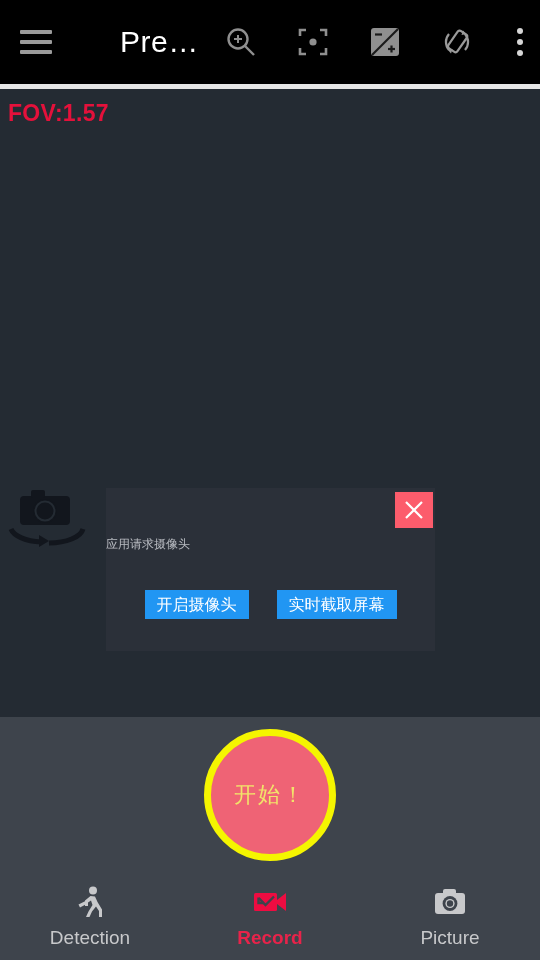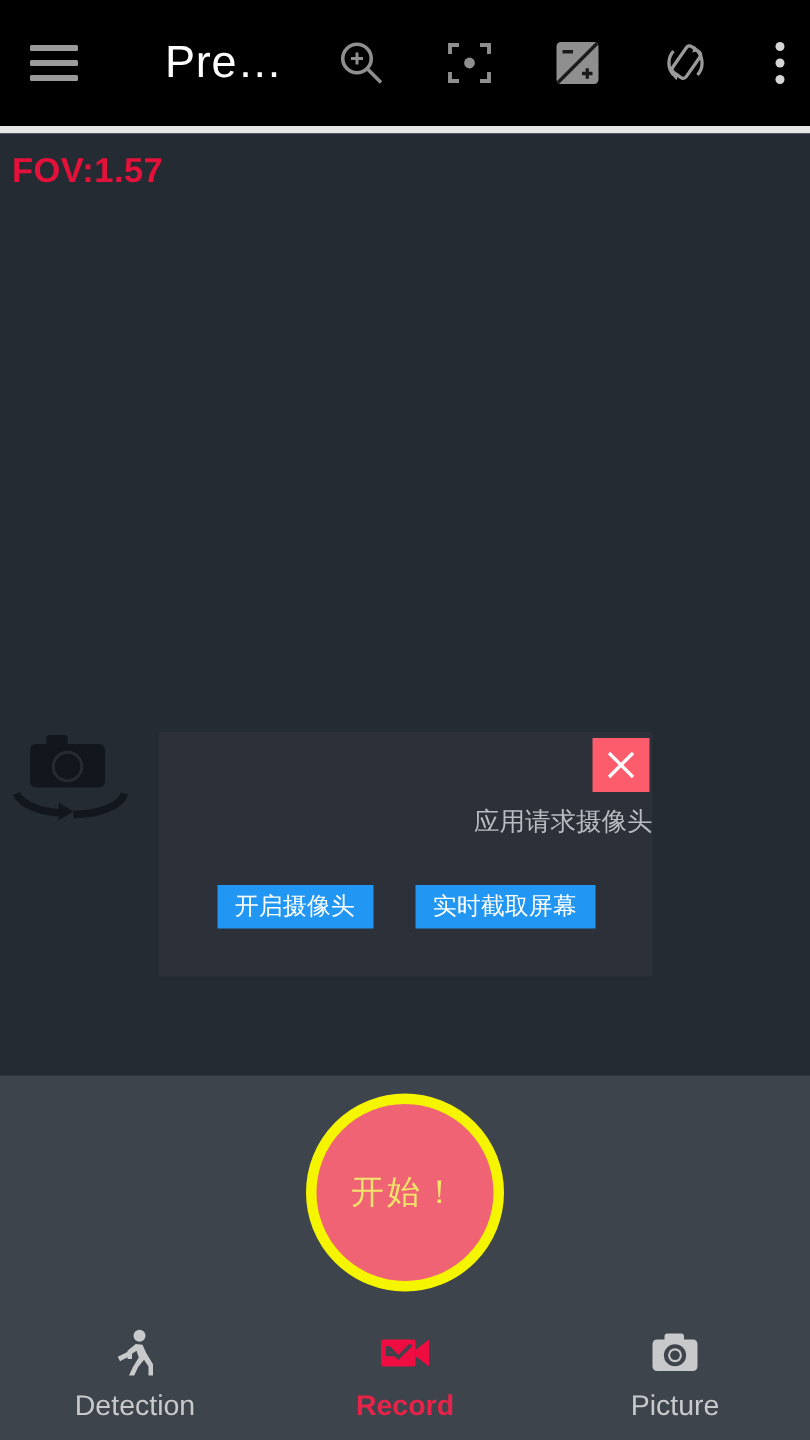--- a/index.html
+++ b/index.html
@@ -27,21 +27,21 @@
     margin-left: 20px;
     display: flex; flex-direction: column; justify-content: center; gap: 6px;
   }
   #hamburger i {
     display: block; width: 32px; height: 4px; background: #9a9a9a; border-radius: 1px;
   }
   #app-title {
     color: #ffffff;
     font-size: 30px;
     font-weight: 500;
-    margin-left: 38px;
+    margin-left: 48px;
     letter-spacing: 0.5px;
     white-space: nowrap;
   }
   .tb-icon {
     width: 46px; height: 46px;
     display: flex; align-items: center; justify-content: center;
     flex: none;
   }
   #tb-icons {
     position: absolute; right: 6px; top: 0; height: 84px;
@@ -86,23 +86,23 @@
   }
   #dialog-close {
     position: absolute; right: 2px; top: 4px;
     width: 38px; height: 36px;
     background: #fc5c6c;
     display: flex; align-items: center; justify-content: center;
   }
   #dialog-close svg { display: block; }
   #dialog-message {
     position: absolute; left: 0; top: 48px; width: 100%;
-    text-align: right;
+    text-align: left;
     color: #b9bcc2;
-    font-size: 17px;
+    font-size: 12px;
   }
   #dialog-buttons {
     position: absolute; left: 0; top: 102px; width: 100%;
     display: flex; justify-content: center; gap: 28px;
   }
   .dlg-btn {
     background: #2196f3;
     color: #ffffff;
     font-size: 16px;
     height: 29px;

